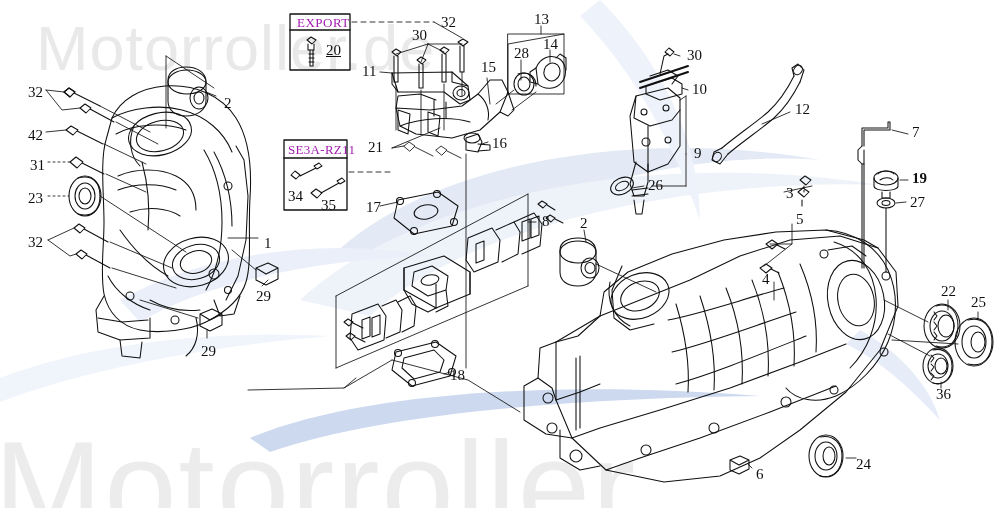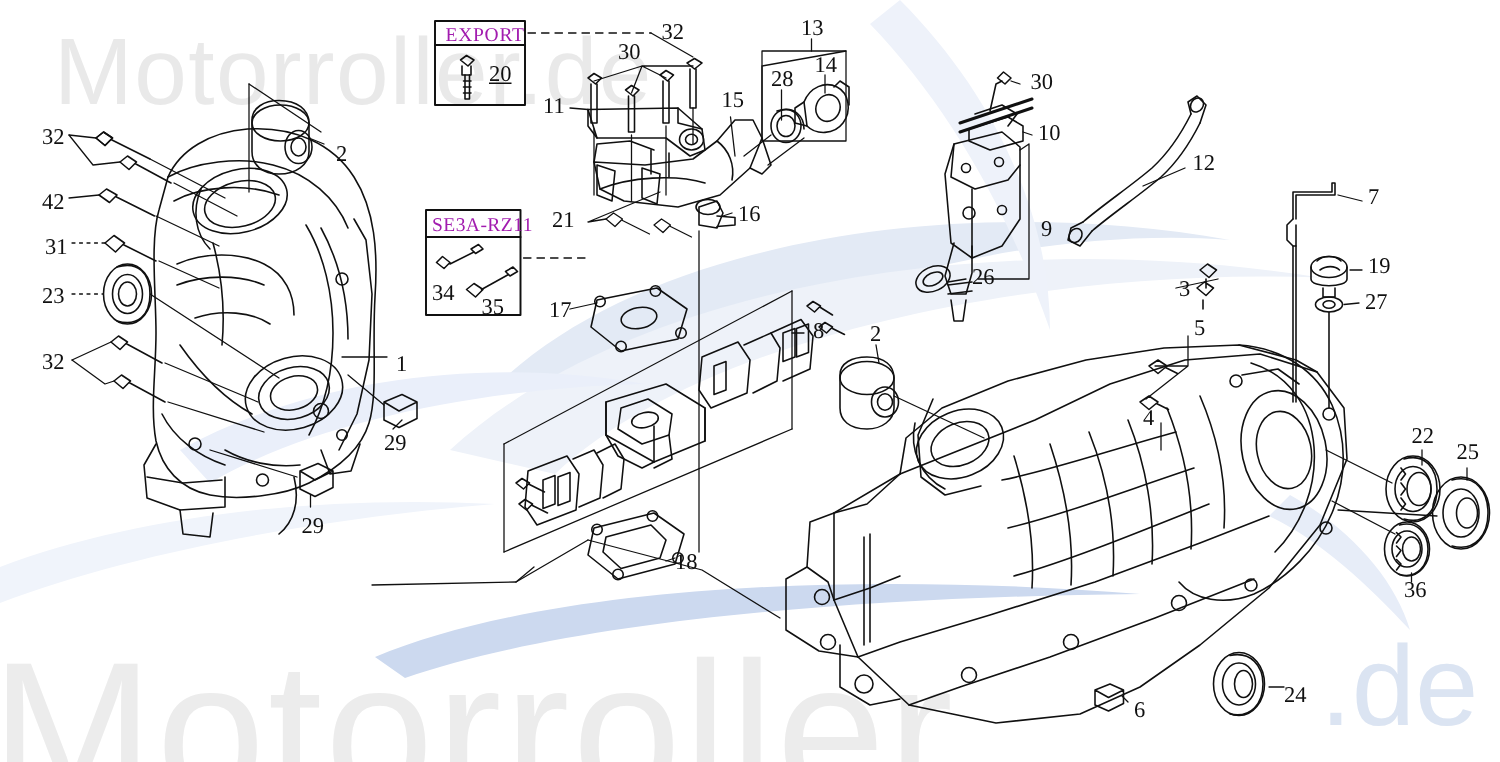--- a/index.html
+++ b/index.html
@@ -31,21 +31,20 @@
     <path d="M 300 300 C 420 190 660 150 880 185 C 700 178 470 222 370 316 Z" fill="#eef2f9"></path>
     <path d="M 120 300 C 210 250 330 238 430 256 C 330 258 210 280 140 322 Z" fill="#eaeffa"></path>
     <path d="M 250 438 C 360 392 560 380 760 396 C 570 398 380 414 270 452 Z" fill="#ccd9ef"></path>
     <path d="M 0 378 C 90 344 210 330 330 336 C 210 346 90 368 0 402 Z" fill="#f0f4fb"></path>
     <path d="M 600 0 C 660 60 700 140 700 220 C 672 140 632 70 580 16 Z" fill="#eef2fa"></path>
     <path d="M 860 330 C 900 352 930 386 940 420 C 912 390 880 360 846 344 Z" fill="#e7edf8"></path>
   </svg>
 
   <div class="wm" id="wm-top">Motorroller.de</div>
   <div class="wm" id="wm-bottom">Motorroller</div>
-  <div class="wm" id="wm-de">.de</div>
 
   <svg id="art" viewBox="0 0 1000 508">
     <g fill="none" stroke="#101010" stroke-width="1.05" stroke-linejoin="round" stroke-linecap="round">
 
       <g>
         <path d="M112 118 C120 100 140 88 165 86 C196 84 222 96 236 118
                  C250 140 252 168 250 198 C248 232 252 262 246 282
                  C240 302 222 314 206 322 C190 330 160 334 140 330
                  C120 326 108 312 104 294 C100 272 104 248 104 222
                  C104 196 100 160 106 140 Z"></path>
@@ -504,21 +503,21 @@
   <div class="lbl" style="left:543px;top:37px;">14</div>
   <div class="lbl" style="left:514px;top:46px;">28</div>
 
   <div class="lbl" style="left:687px;top:48px;">30</div>
   <div class="lbl" style="left:692px;top:82px;">10</div>
   <div class="lbl" style="left:694px;top:146px;">9</div>
   <div class="lbl" style="left:648px;top:178px;">26</div>
 
   <div class="lbl" style="left:795px;top:102px;">12</div>
   <div class="lbl" style="left:912px;top:125px;">7</div>
-  <div class="lbl" style="left:912px;top:171px;">19</div>
+  <div class="lbl" style="left:912px;top:171px;font-weight:bold;">19</div>
   <div class="lbl" style="left:910px;top:195px;">27</div>
   <div class="lbl" style="left:786px;top:186px;">3</div>
   <div class="lbl" style="left:796px;top:212px;">5</div>
   <div class="lbl" style="left:580px;top:216px;">2</div>
   <div class="lbl" style="left:762px;top:272px;">4</div>
 
   <div class="lbl" style="left:941px;top:284px;">22</div>
   <div class="lbl" style="left:971px;top:295px;">25</div>
   <div class="lbl" style="left:936px;top:387px;">36</div>
   <div class="lbl" style="left:856px;top:457px;">24</div>

